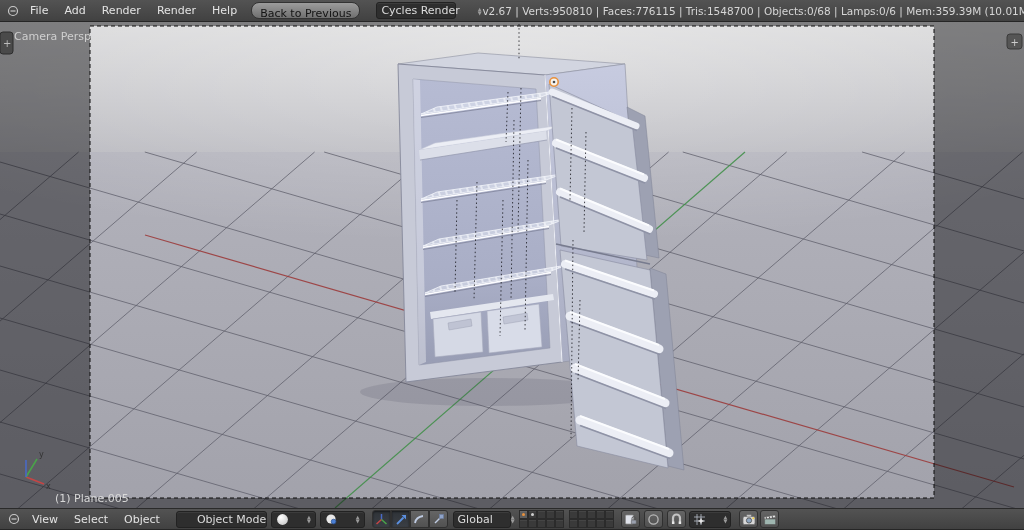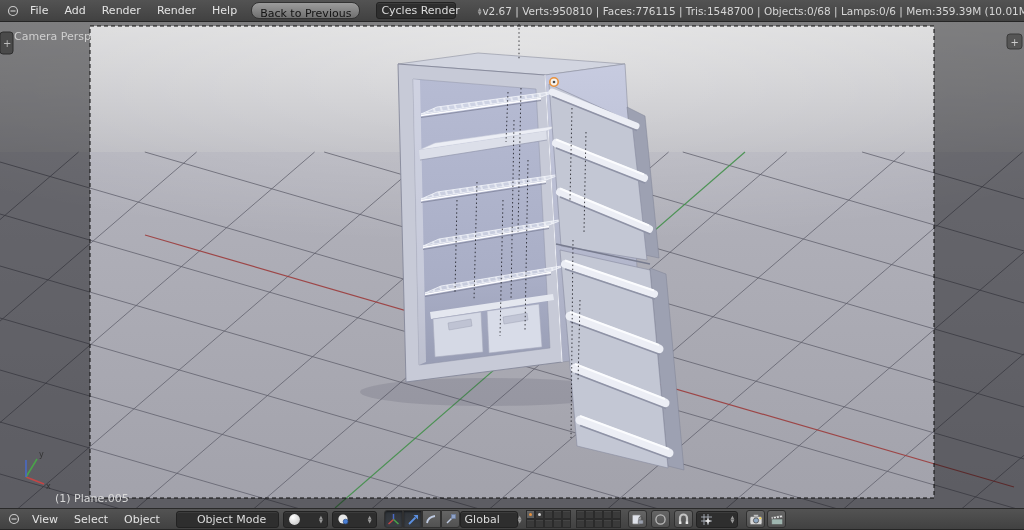--- a/index.html
+++ b/index.html
@@ -302,21 +302,21 @@
     <div class="editor-btn">
       <svg width="14" height="14" viewBox="0 0 14 14">
         <circle cx="7" cy="7" r="4.5" fill="none" stroke="#c9c9c9" stroke-width="1.2"></circle>
         <line x1="4.5" y1="7" x2="9.5" y2="7" stroke="#c9c9c9" stroke-width="1.2"></line>
       </svg>
     </div>
     <span class="menu">View</span>
     <span class="menu">Select</span>
     <span class="menu">Object</span>
 
-    <div class="dd" style="margin-left:8px; width:103px">
+    <div class="dd" style="margin-left:8px; width:91px">
       <svg width="12" height="12" viewBox="0 0 12 12">
         <polygon points="2,4 6,2 10,4 6,6" fill="#f0a050"></polygon>
         <polygon points="2,4 6,6 6,11 2,9" fill="#cf7c2e"></polygon>
         <polygon points="10,4 6,6 6,11 10,9" fill="#b8692a"></polygon>
       </svg>
       <span class="lbl">Object Mode</span>
       <span class="updown">
           <span>▲</span>
           <span>▼</span>
         </span>
@@ -369,21 +369,21 @@
         </svg>
       </div>
       <div class="tool-btn last">
         <svg width="13" height="13" viewBox="0 0 13 13">
           <line x1="3" y1="10" x2="9" y2="4" stroke="#bfcbe2" stroke-width="1.5"></line>
           <rect x="7.5" y="1.5" width="4" height="4" fill="#8fa3c8" stroke="#6b7da0" stroke-width="0.7"></rect>
         </svg>
       </div>
     </div>
 
-    <div class="dd" style="width:58px">
+    <div class="dd" style="margin-left:5px; width:58px">
       <span class="lbl">Global</span>
       <span class="updown">
           <span>▲</span>
           <span>▼</span>
         </span>
     </div>
 
     <div class="layers" id="layers-widget">
         <div class="layer-grid">
           <div class="layer-cell" style="background: rgb(94, 94, 94);">

